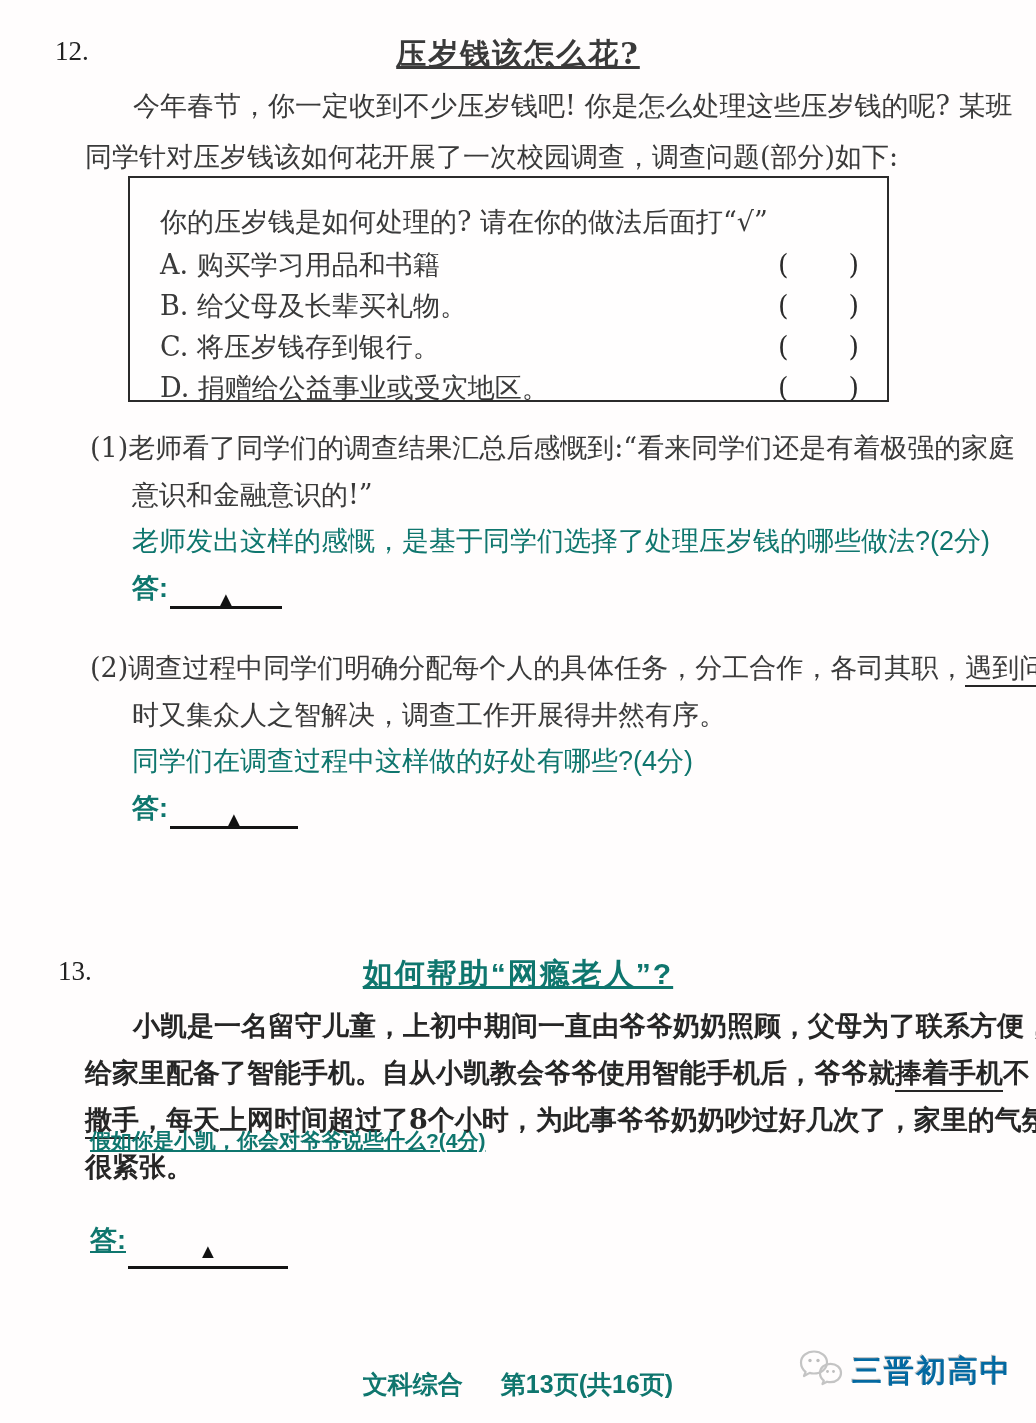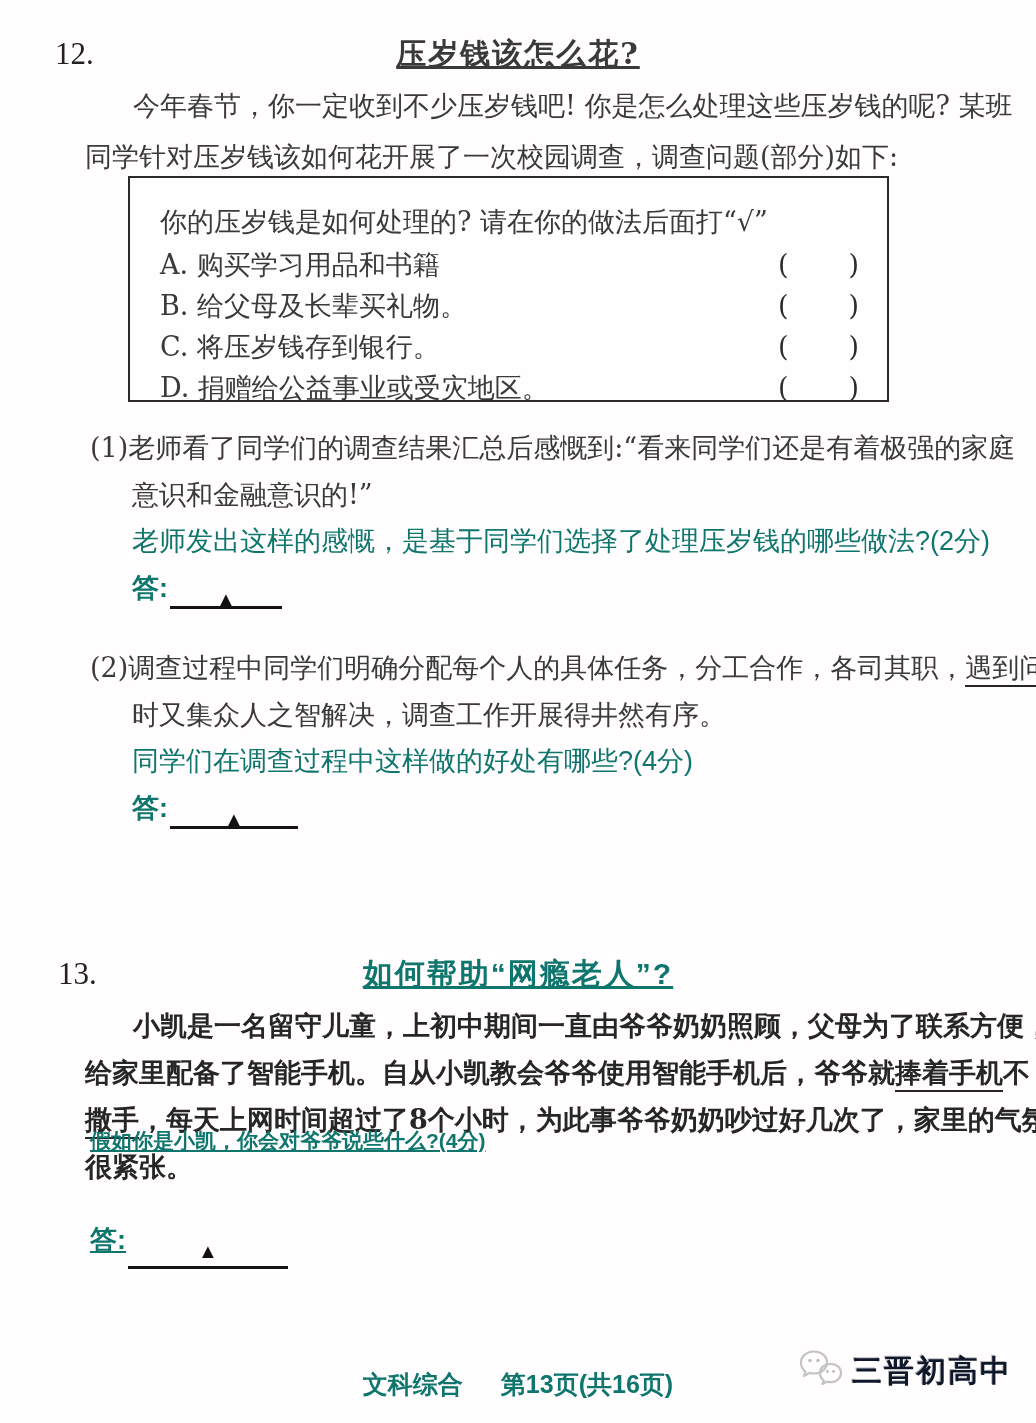--- a/index.html
+++ b/index.html
@@ -12,21 +12,21 @@
   }
   .kai{font-family:"DejaVu Serif","Liberation Serif",serif;color:#3a3a3a;}
   .hei{font-family:"Liberation Sans","DejaVu Sans",sans-serif;color:#0f766e;}
   .b{font-weight:bold;text-decoration:underline;}
   .sb{font-weight:600;}
   .line{white-space:nowrap;}
 
   
   .q-head{position:absolute;left:0;width:100%;}
   #q12-head{top:34px;}
-  .q-num{position:absolute;left:55px;top:2px;font-size:31px;font-family:"Liberation Serif",serif;color:#222;}
+  .q-num{position:absolute;left:55px;top:2px;font-size:27px;font-family:"Liberation Serif",serif;color:#222;}
   .q-title{text-align:center;font-size:30px;letter-spacing:2px;}
 
   
   #q12-intro{position:absolute;top:80px;left:85px;width:900px;font-size:27px;line-height:51px;}
   .indent2{padding-left:48px;}
 
   
   #survey-box{
     position:absolute;top:176px;left:128px;width:761px;height:226px;
     box-sizing:border-box;border:2px solid #2b2b2b;
@@ -70,21 +70,21 @@
   }
   #footer .gap{display:inline-block;width:38px;}
   #watermark{
     position:absolute;top:1348px;right:24px;
     display:flex;align-items:center;gap:8px;
     color:#c6c6c6;
   }
   #watermark .wm-text{
     font-size:30px;font-weight:bold;letter-spacing:2px;
     font-family:"Liberation Sans",sans-serif;
-    color:#0f172a;text-shadow:1px 1px 0 #ffffff,-1px -1px 0 #b8b8b8;
+    color:#0369a1;text-shadow:1px 1px 0 #ffffff,-1px -1px 0 #b8b8b8;
   }
 </style>
 </head>
 <body>
 
 <div class="page">
 
   <div class="q-head" id="q12-head">
     <span class="q-num">12.</span>
     <div class="q-title kai b">压岁钱该怎么花?</div>

